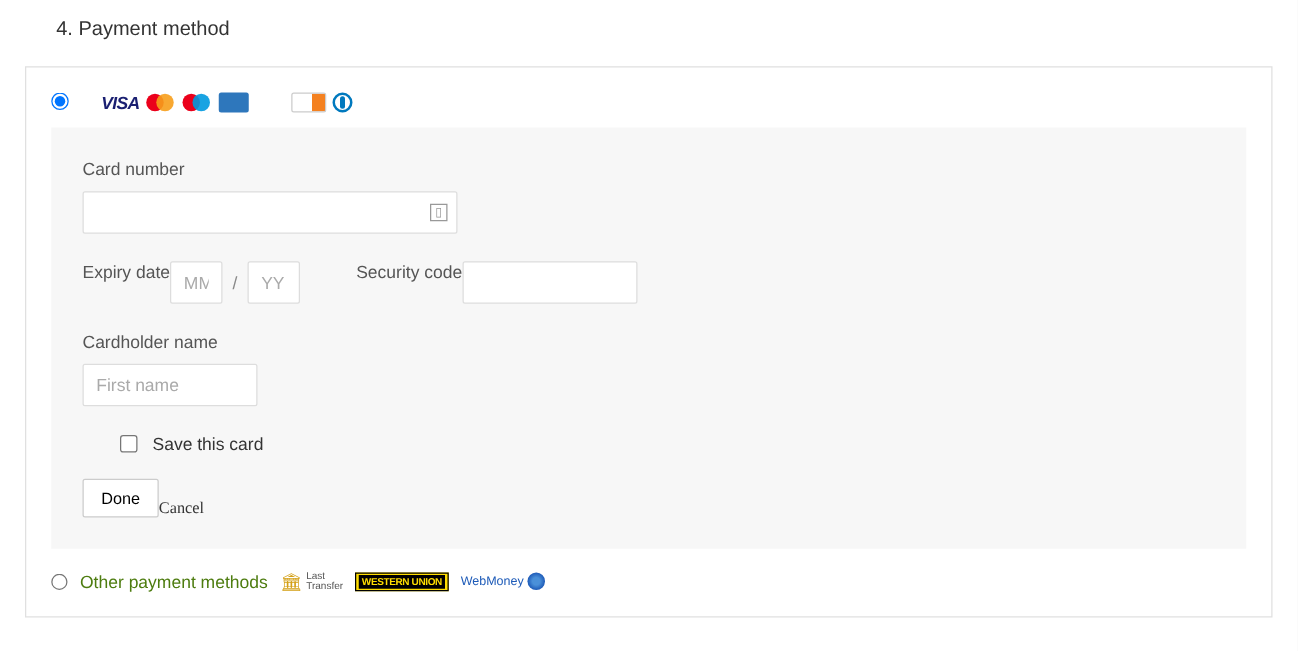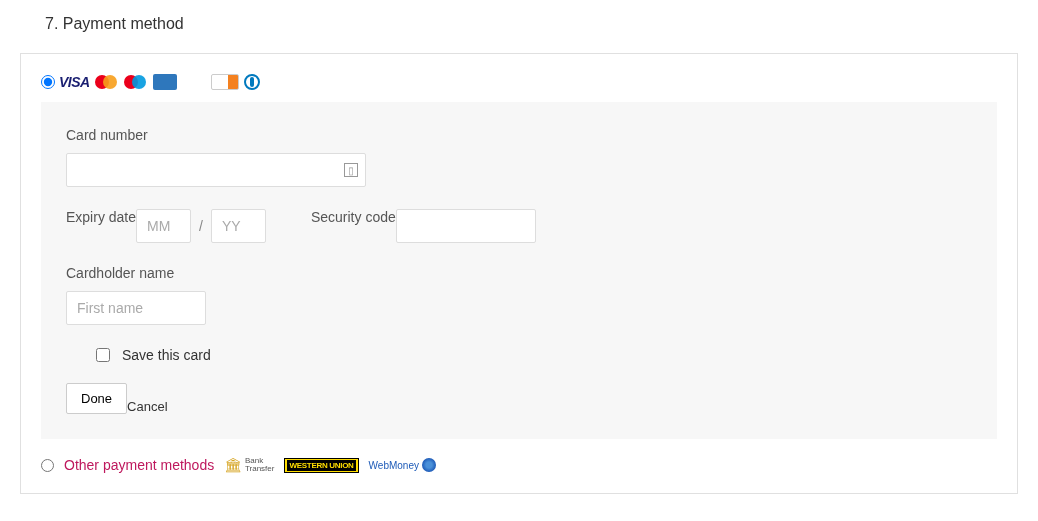--- a/index.html
+++ b/index.html
@@ -16,22 +16,22 @@
       color: #333;
       margin: 5px 0 20px 25px;
     }
     .payment-container {
       border: 1px solid #e0e0e0;
       padding: 20px;
       margin: 0 0 0 0;
     }
     .payment-option {
       display: flex;
-      align-items: center;
-      gap: 4px;
+      align-items: flex-start;
+      gap: 26px;
       margin-bottom: 12px;
     }
     .payment-option input[type="radio"] {
       width: 14px;
       height: 14px;
     }
     .card-icons {
       display: flex;
       align-items: center;
       gap: 5px;
@@ -90,21 +90,21 @@
       height: 34px;
     }
     input[type="text"]::placeholder { color: #aaa; }
     .card-number-input { width: 300px; position: relative; }
     .card-number-wrap { position: relative; display: inline-block; }
     .card-number-wrap .card-inner-icon {
       position: absolute; right: 8px; top: 50%; transform: translateY(-50%);
       color: #999; font-size: 14px; border: 1px solid #999; width:14px; height:14px;
       display:flex; align-items:center; justify-content:center; font-size:10px;
     }
-    .mm-input, .yy-input { width: 55px; text-align: left; }
+    .mm-input, .yy-input { width: 42px; text-align: left; }
     .slash { color: #888; }
     .security-input { width: 140px; }
     .name-input { width: 140px; }
     .checkbox-row {
       display: flex;
       align-items: center;
       gap: 12px;
       margin-bottom: 20px;
       padding-left: 30px;
     }
@@ -117,40 +117,41 @@
       font-size: 13px;
       cursor: pointer;
       border-radius: 2px;
     }
     .btn-cancel {
       background: none;
       border: none;
       font-size: 13px;
       color: #333;
       cursor: pointer;
+      font-family: Liberation Serif, serif;
     }
     .other-methods {
       display: flex;
       align-items: center;
       gap: 10px;
       margin-top: 18px;
     }
-    .other-label { color: #be185d; }
+    .other-label { color: #4d7c0f; }
     .bank-icon { display:flex; align-items:center; gap:3px; }
     .bank-icon-gfx { color:#d4a017; font-size:14px; }
     .bank-text { font-size:8px; line-height:8px; color:#555; }
     .wu-icon { background:#ffdd00; border:1px solid #000; padding:1px 2px; display:flex; }
     .wu-icon span { background:#000; color:#ffdd00; font-size:8px; font-weight:bold; padding:1px 2px; letter-spacing:-0.3px; }
     .wm-icon { display:flex; align-items:center; gap:3px; color:#1e5bb8; font-size:10px; font-weight:normal; }
     .wm-globe { width:14px; height:14px; border-radius:50%; background: radial-gradient(circle, #4a90d9 30%, #1e5bb8 70%); position:relative; }
   </style>
 </head>
 <body>
 
-<h3 class="section-title">7. Payment method</h3>
+<h3 class="section-title">4. Payment method</h3>
 
 <div class="payment-container">
 
   <label class="payment-option">
     <input type="radio" name="pm" checked="" style="">
     <span class="card-icons">
       <span class="card-icon visa-icon">VISA</span>
       <span class="card-icon mc-icon"></span>
       <span class="card-icon maestro-icon"></span>
       <span class="card-icon amex-icon"></span>
@@ -208,21 +209,21 @@
       <button class="btn-cancel">Cancel</button>
     </div>
 
   </div>
 
   <label class="other-methods">
     <input type="radio" name="pm" style="">
     <span class="other-label">Other payment methods</span>
     <span class="bank-icon">
       <span class="bank-icon-gfx">🏛</span>
-      <span class="bank-text"><span>Bank</span><br><span>Transfer</span></span>
+      <span class="bank-text"><span>Last</span><br><span>Transfer</span></span>
     </span>
     <span class="wu-icon">
       <span>WESTERN UNION</span>
     </span>
     <span class="wm-icon">
       <span>WebMoney</span>
       <span class="wm-globe"></span>
     </span>
   </label>
 

